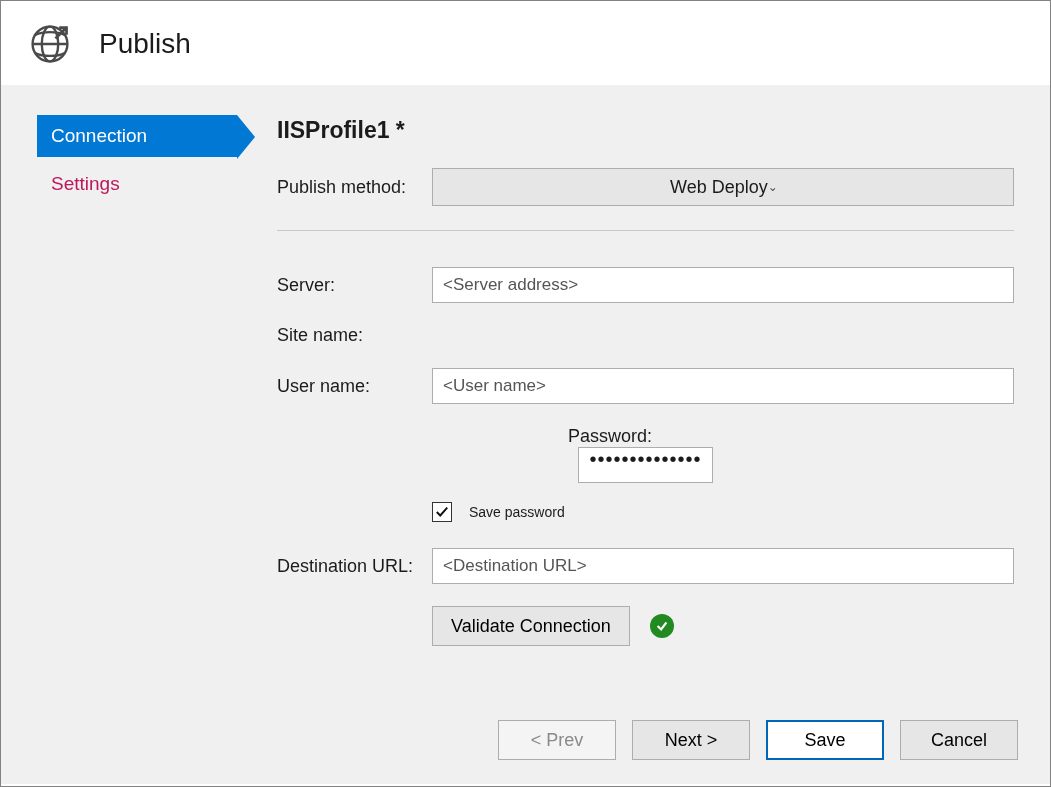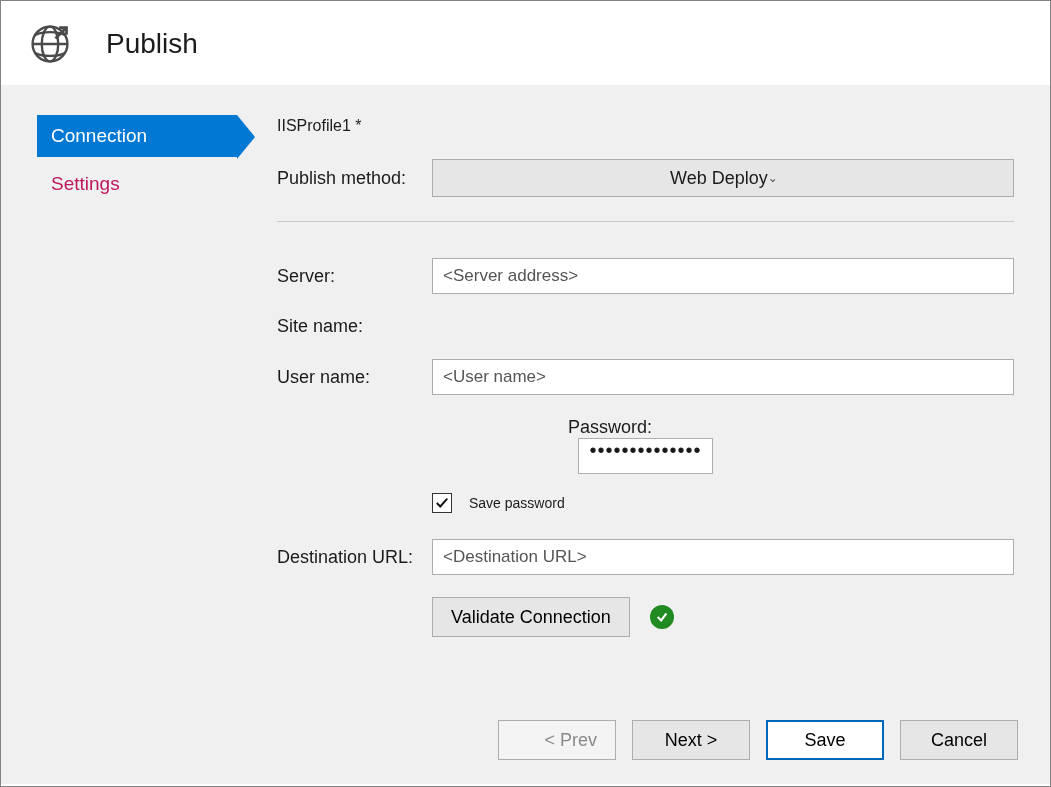--- a/index.html
+++ b/index.html
@@ -1,20 +1,20 @@
 <!DOCTYPE html>
 <html><head>
 <meta charset="utf-8">
 <style>
   * { box-sizing: border-box; }
   html, body { margin: 0; padding: 0; font-family: "Segoe UI", -apple-system, sans-serif; }
   body { width: 1051px; height: 787px; background: #fff; color: #1b1b1b; border: 1px solid #828282; }
 
   .header {
-    display: flex; align-items: center; gap: 33px;
+    display: flex; align-items: center; gap: 26px;
     padding: 20px 26px 18px 26px; background: #fff;
   }
   .header-icon { width: 46px; height: 46px; display:flex; align-items:center; justify-content:center; color:#4a4a4a; }
   .header-title { font-size: 28px; font-weight: 400; }
 
   .body-area {
     background: #f0f0f0; padding: 30px 32px 20px 36px;
     display: flex; gap: 40px; height: calc(100% - 86px);
     position: relative;
   }
@@ -28,21 +28,21 @@
     background:#0078d4; color:#ffffff; position:relative;
   }
   .sidebar-item.active::after{
     content:""; position:absolute; right:-18px; top:0;
     border-top:22px solid transparent;
     border-bottom:22px solid transparent;
     border-left:18px solid #0078d4;
   }
 
   .main { flex:1; padding-right: 4px; }
-  .profile-title { font-size: 16px; font-weight: 400; margin: 2px 0 24px 0; }
+  .profile-title { font-size: 23px; font-weight: 700; margin: 2px 0 24px 0; }
 
   .form-row { display:flex; align-items:center; margin-bottom: 22px; }
   .form-row.tall { margin-bottom: 24px; }
   .label { width: 155px; font-size: 18px; }
   .field { flex:1; }
 
   .select {
     width:100%; height:38px; border:1px solid #adadad; background:#e6e6e6;
     display:flex; align-items:center; justify-content:center;
     padding:0 10px 0 12px; font-size:18px; cursor:pointer;
@@ -63,21 +63,21 @@
   .checkbox {
     width:20px; height:20px; border:1px solid #333; background:#fff;
     display:flex; align-items:center; justify-content:center; cursor:pointer;
   }
 
   .validate-row { display:flex; align-items:center; gap:20px; margin-left:155px; margin-top:6px; }
   .btn {
     height:40px; padding:0 18px; font-size:18px; font-family:inherit;
     border:1px solid #adadad; background:#e6e6e6; cursor:pointer;
   }
-  .btn.disabled { color:#8a8a8a; background:#f4f4f4; cursor:default;text-align:right; }
+  .btn.disabled { color:#8a8a8a; background:#f4f4f4; cursor:default; }
   .btn.primary { border:2px solid #0066b8; background:#fff; }
 
   .success-icon {
     width:24px; height:24px; border-radius:50%; background:#218a21;
     display:flex; align-items:center; justify-content:center; color:#fff;
   }
 
   .footer {
     position:absolute; right:32px; bottom:24px;
     display:flex; gap:16px;

